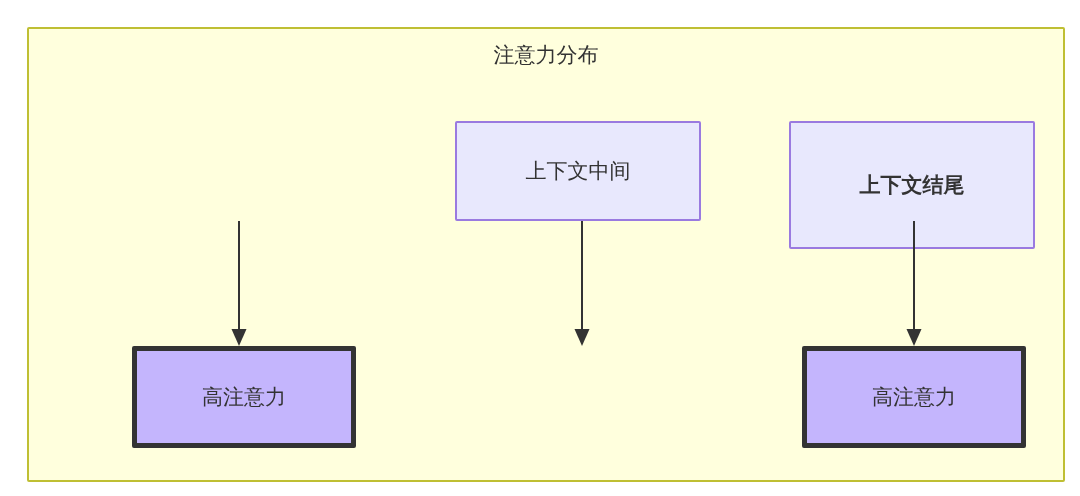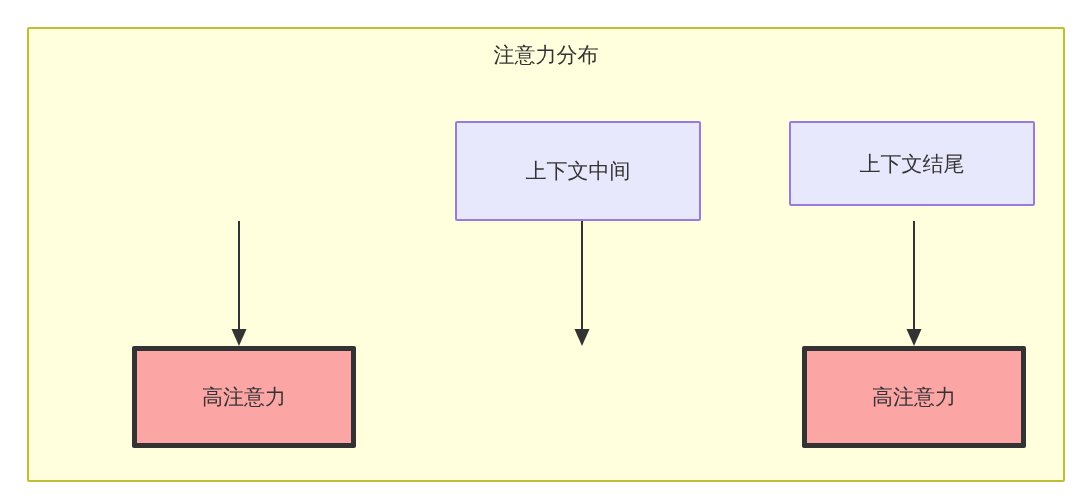--- a/index.html
+++ b/index.html
@@ -67,27 +67,27 @@
     box-sizing: border-box;
     border: 5px solid #333333;
     border-radius: 2px;
     display: flex;
     align-items: center;
     justify-content: center;
     font-size: 21px;
     color: #333333;
     white-space: nowrap;
   }
-  .fill-high { background: #fca5a5; font-family: Liberation Serif, serif; }
+  .fill-high { background: #c4b5fd; font-family: Liberation Serif, serif; }
   .fill-low  { background: #ff9999; }
 
   
   .col1-top { left: 87px;  top: 92px; width: 246px; height: 100px; }
   .col2-top { left: 426px; top: 92px; width: 246px; height: 100px; font-family: Liberation Mono, monospace; }
-  .col3-top { left: 760px; top: 92px; width: 246px; height: 85px; }
+  .col3-top { left: 760px; top: 92px; width: 246px; height: 128px; font-weight: bold; }
 
   .col1-bot { left: 103px; top: 317px; width: 224px; height: 102px; }
   .col2-bot { left: 441px; top: 317px; width: 224px; height: 102px; }
   .col3-bot { left: 773px; top: 317px; width: 224px; height: 102px; }
 
   
   .edge {
     position: absolute;
     top: 192px;
     width: 24px;

